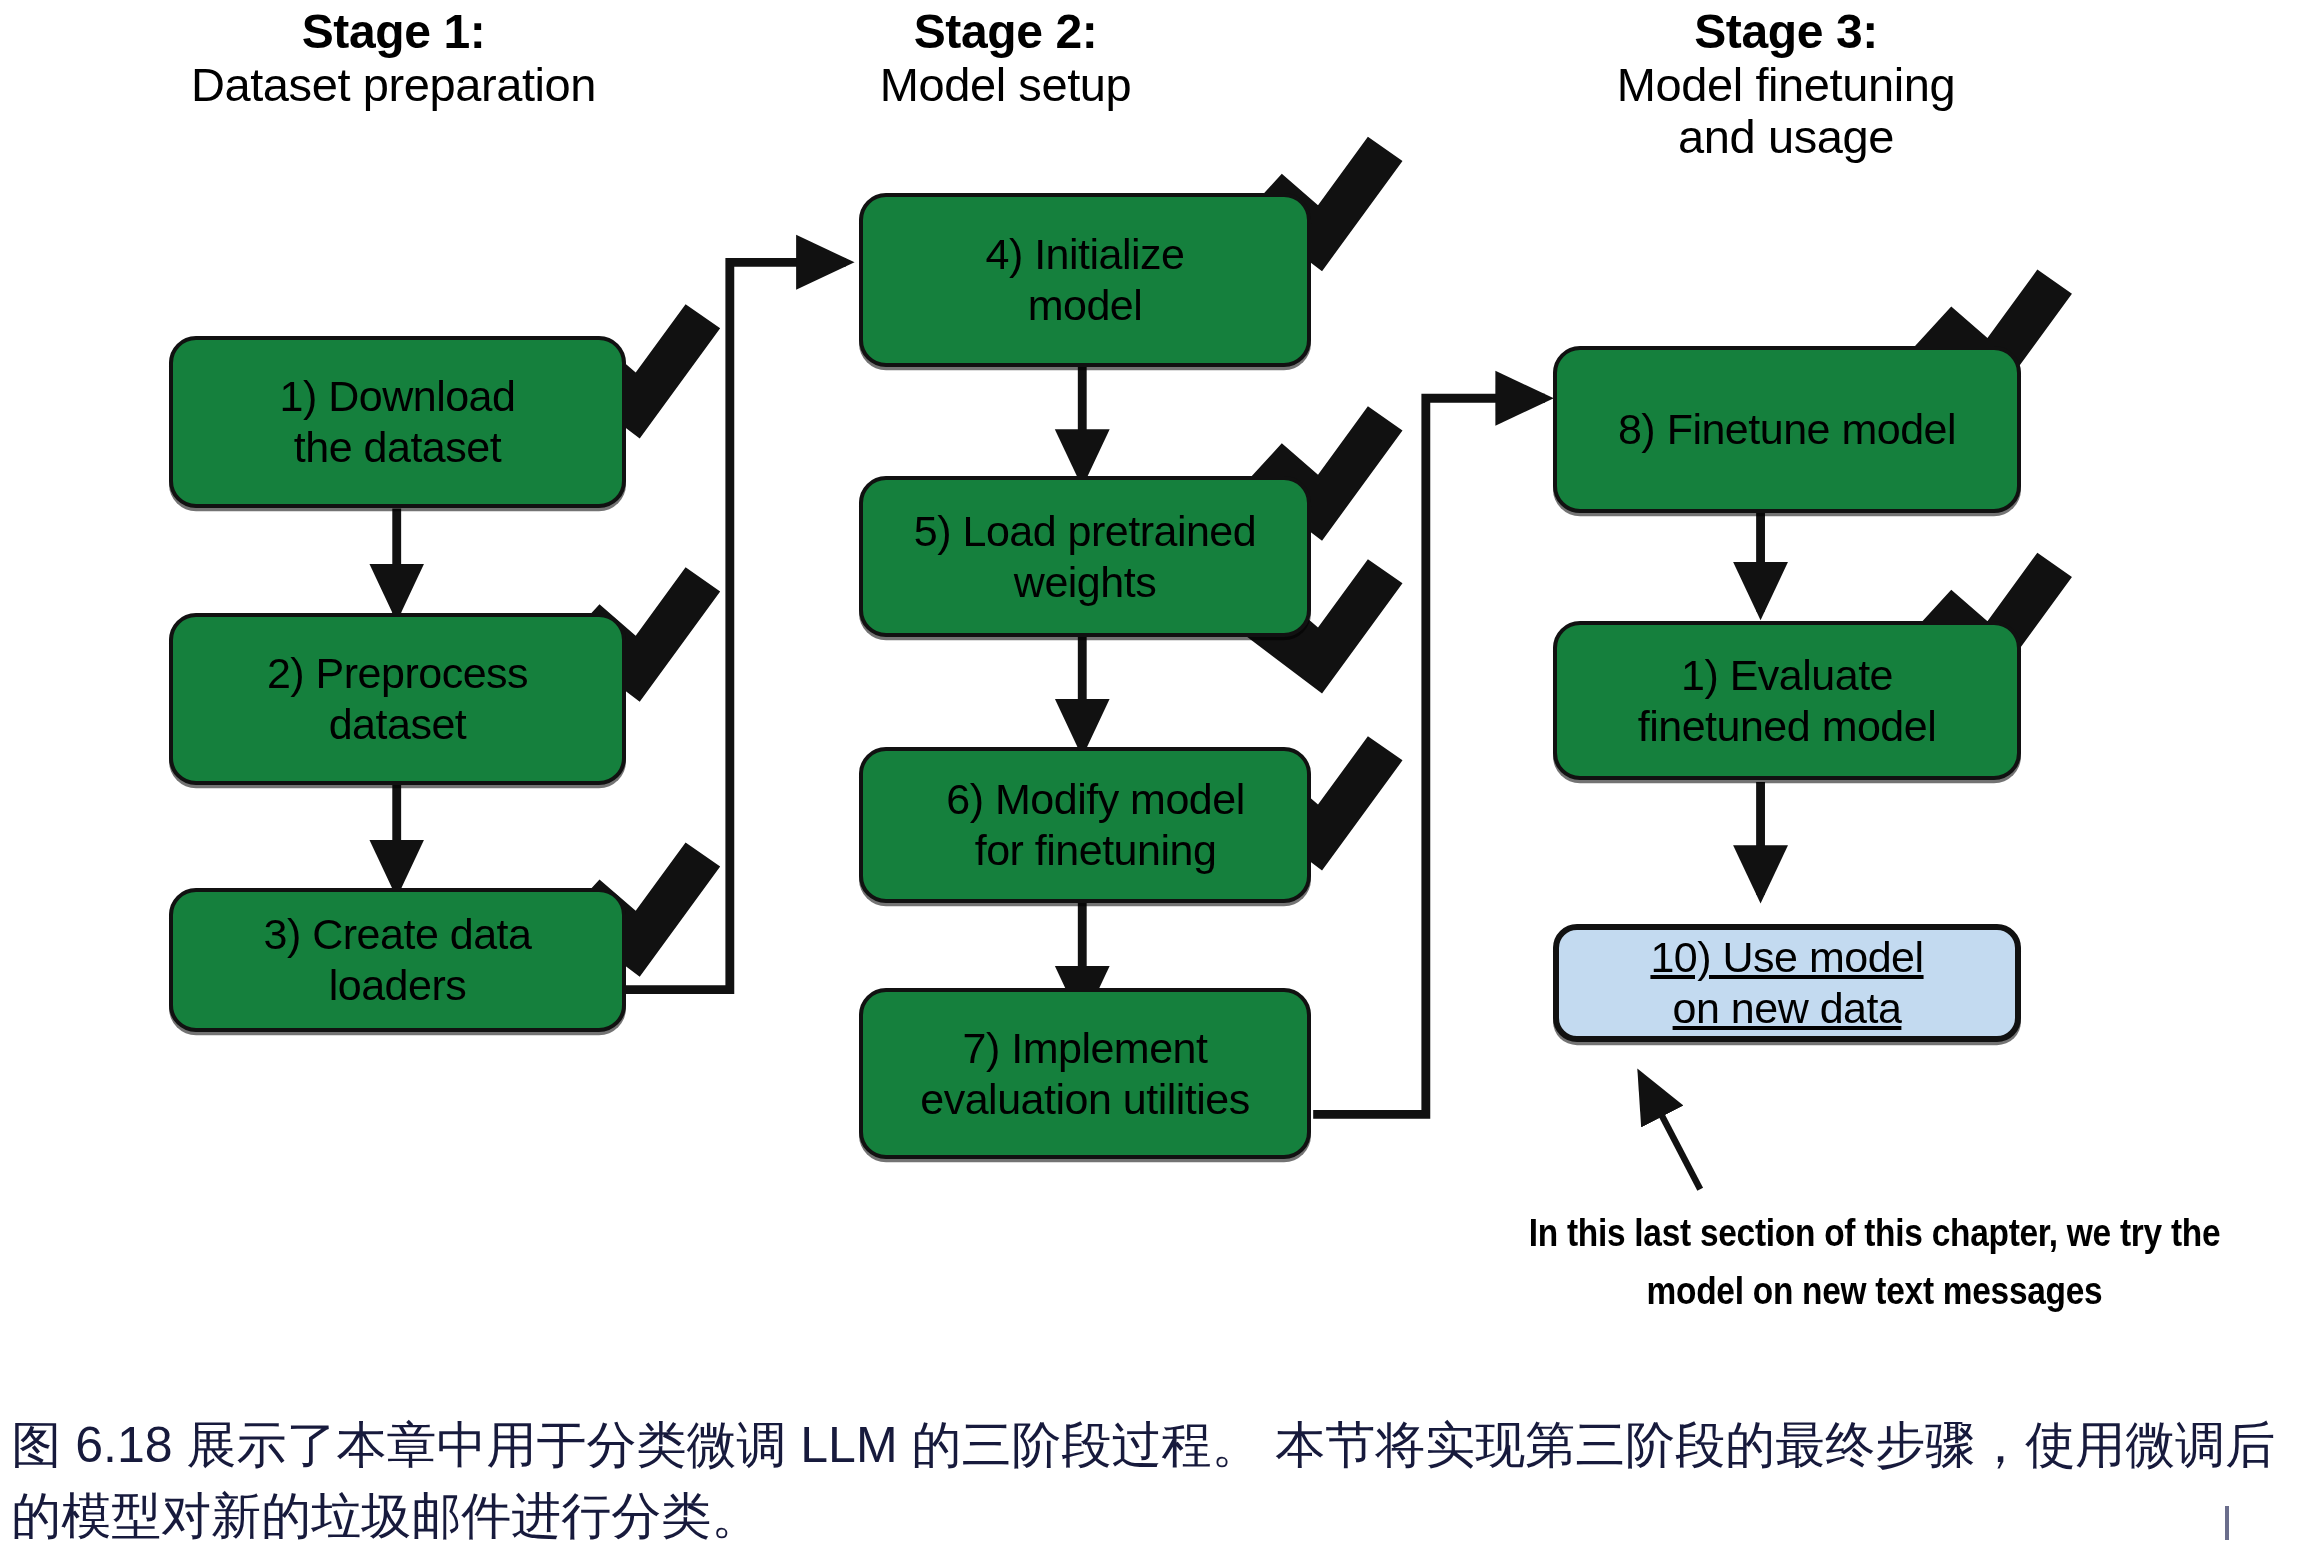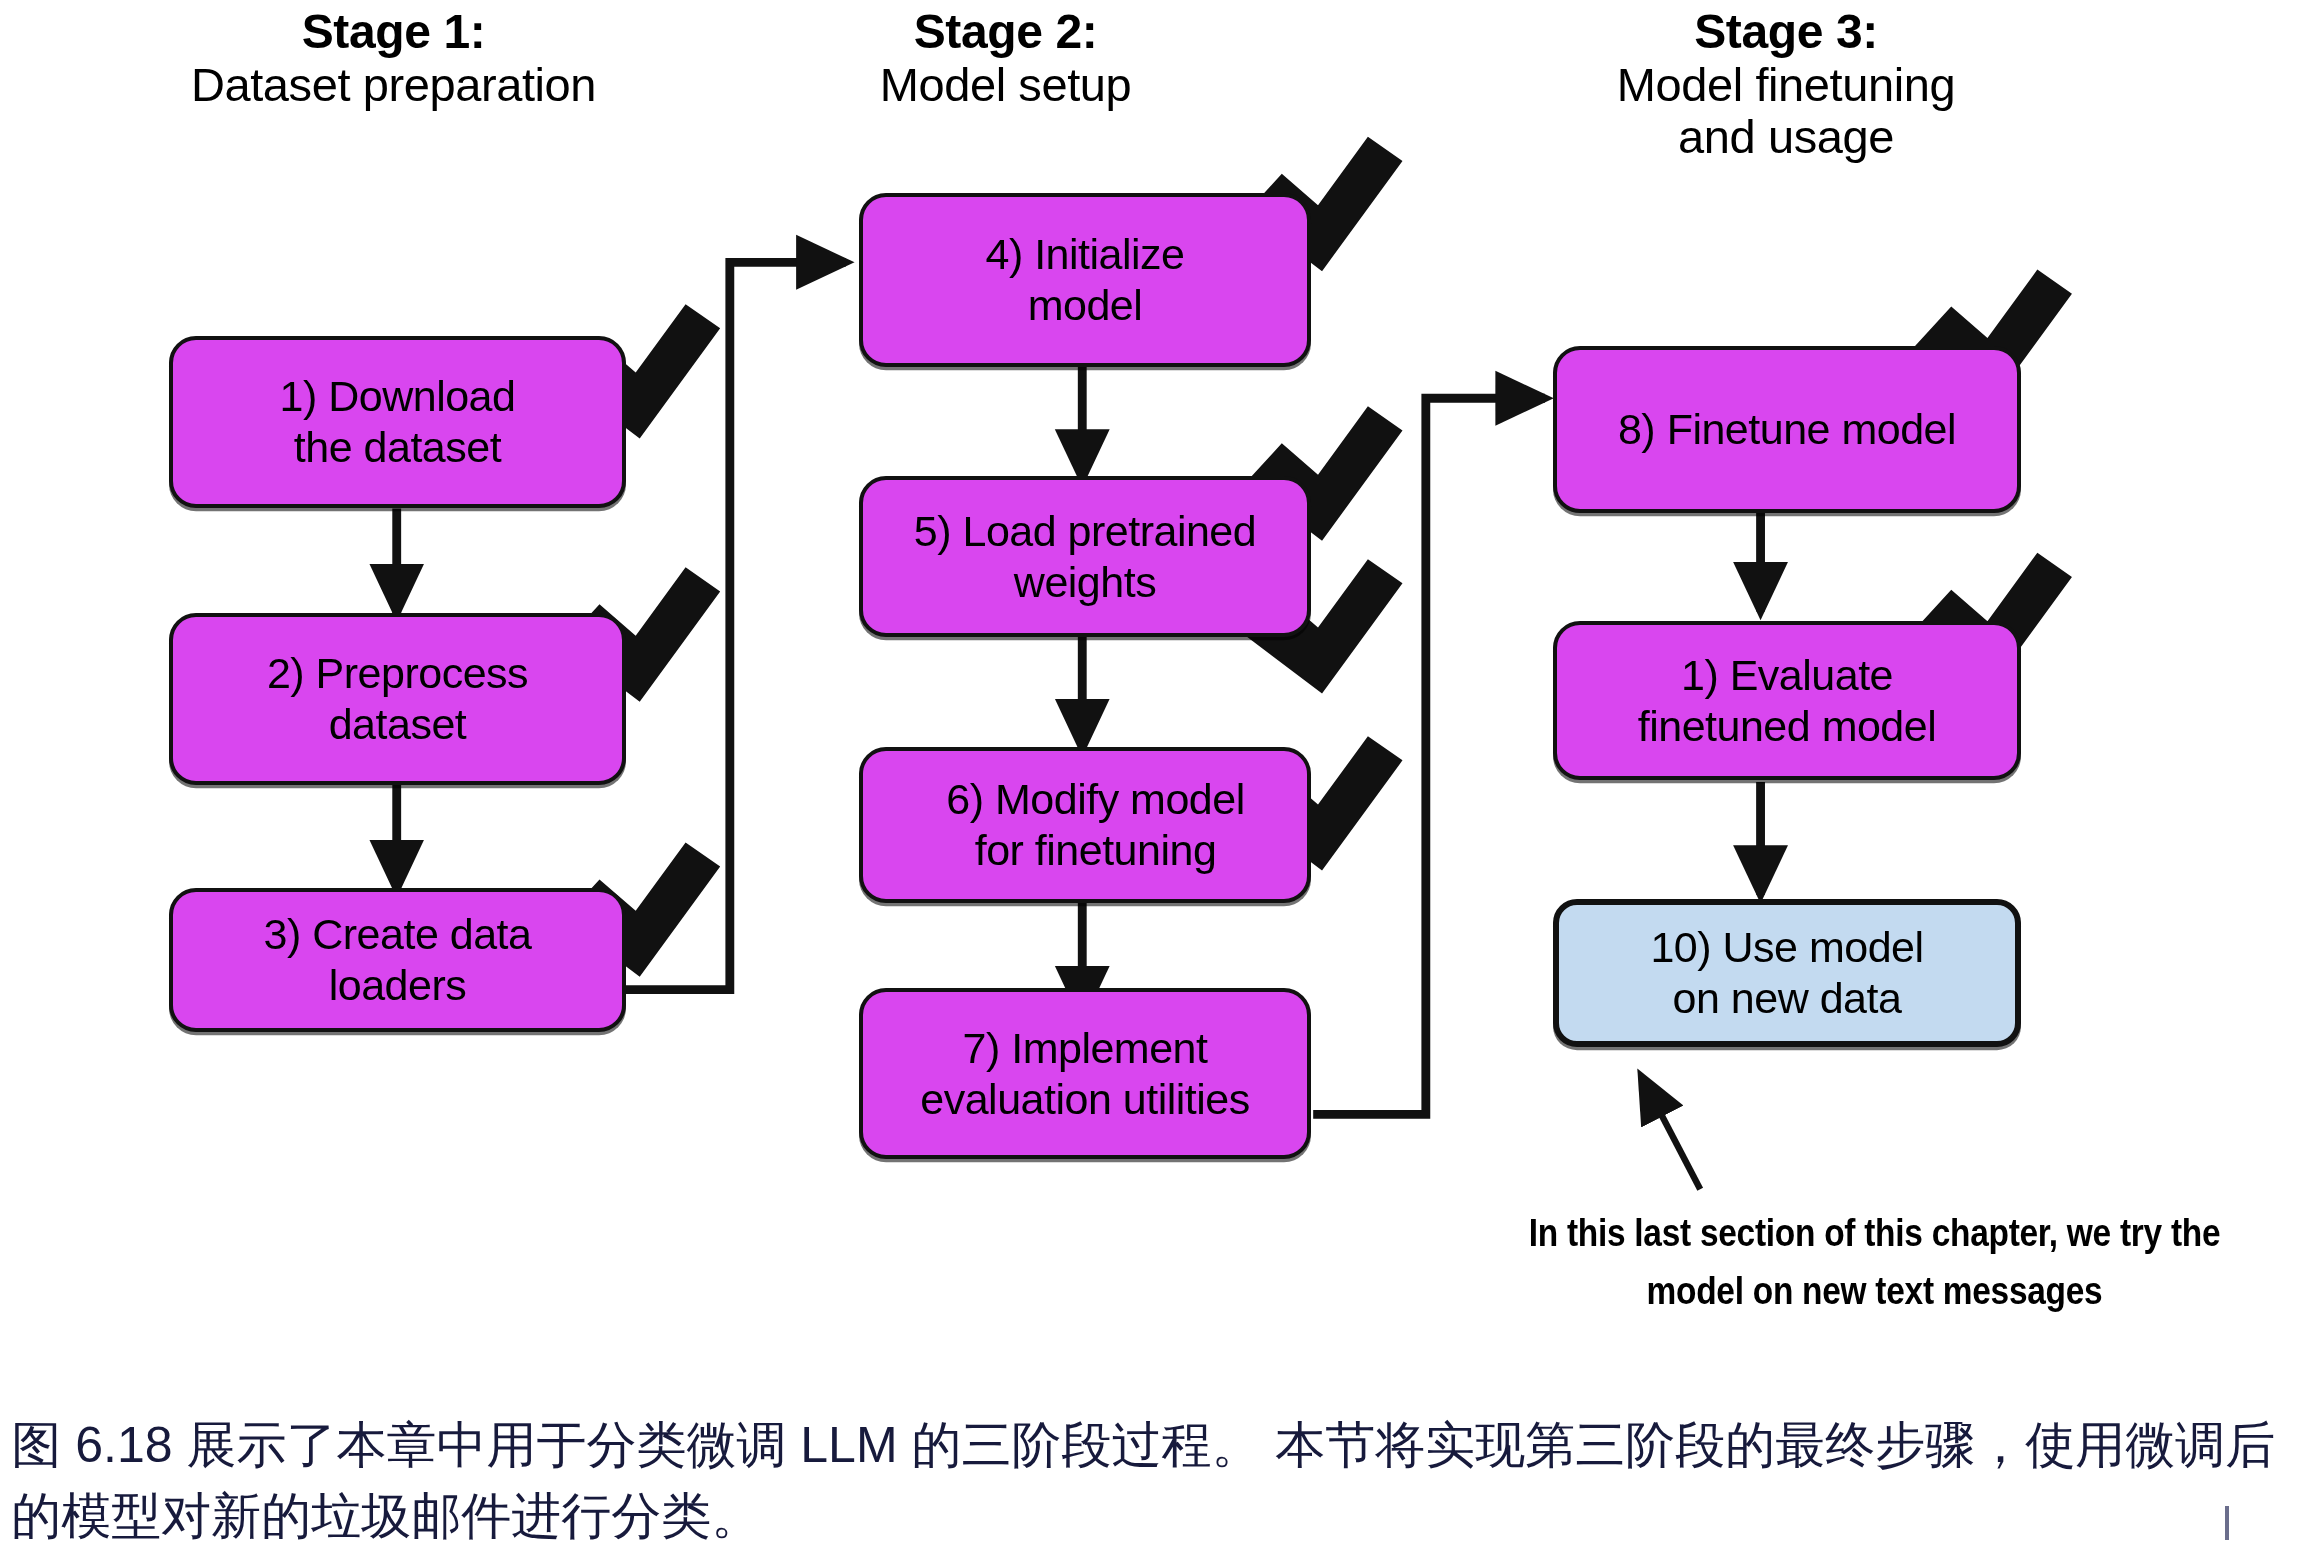--- a/index.html
+++ b/index.html
@@ -16,21 +16,21 @@
   .stage-head .st-line1{font-weight:bold;font-size:48px;letter-spacing:-0.4px;}
   .stage-head .st-line2{font-weight:normal;font-size:47px;letter-spacing:-0.4px;}
 
   #stage1-head{left:88px;top:4.8px;width:611px;}
   #stage2-head{left:700px;top:4.8px;width:611px;}
   #stage3-head{left:1424px;top:4.8px;width:724px;}
 
   
   .node{
     position:absolute;box-sizing:border-box;
-    border:4px solid #111;border-radius:27px;background:#d946ef;
+    border:4px solid #111;border-radius:27px;background:#15803d;
     display:flex;align-items:center;justify-content:center;text-align:center;
     font-size:43px;color:#000;line-height:1.18;letter-spacing:-0.5px;
     box-shadow:0 3.2px 0 rgba(0,0,0,0.55);
   }
   .node.highlight{background:#c3daf0;border-width:6.4px;border-radius:24px;}
   .node .lbl{padding:0 4.8px;white-space:pre-line;}
 
   
   .caption{
     position:absolute;left:11.3px;top:1410px;width:2298px;
@@ -153,21 +153,21 @@
 evaluation utilities</span>
   </div>
 
   <div class="node" style="left:1553px;top:330px;width:468px;height:167px;margin-top:16px;">
     <span class="lbl">8) Finetune model</span>
   </div>
   <div class="node" style="left:1553px;top:621px;width:468px;height:159px;">
     <span class="lbl">1) Evaluate
 finetuned model</span>
   </div>
-  <div class="node highlight" style="left:1553px;top:899px;width:468px;height:148px;">
+  <div class="node highlight" style="left:1553px;top:924px;width:468px;height:118px;text-decoration:underline;">
     <span class="lbl">10) Use model
 on new data</span>
   </div>
 
   <div class="note" style="white-space:pre-line;">In this last section of this chapter, we try the
 model on new text messages</div>
 
 </div>
 
 <div class="caption">图 6.18 展示了本章中用于分类微调 LLM 的三阶段过程。 本节将实现第三阶段的最终步骤，使用微调后的模型对新的垃圾邮件进行分类。</div>

